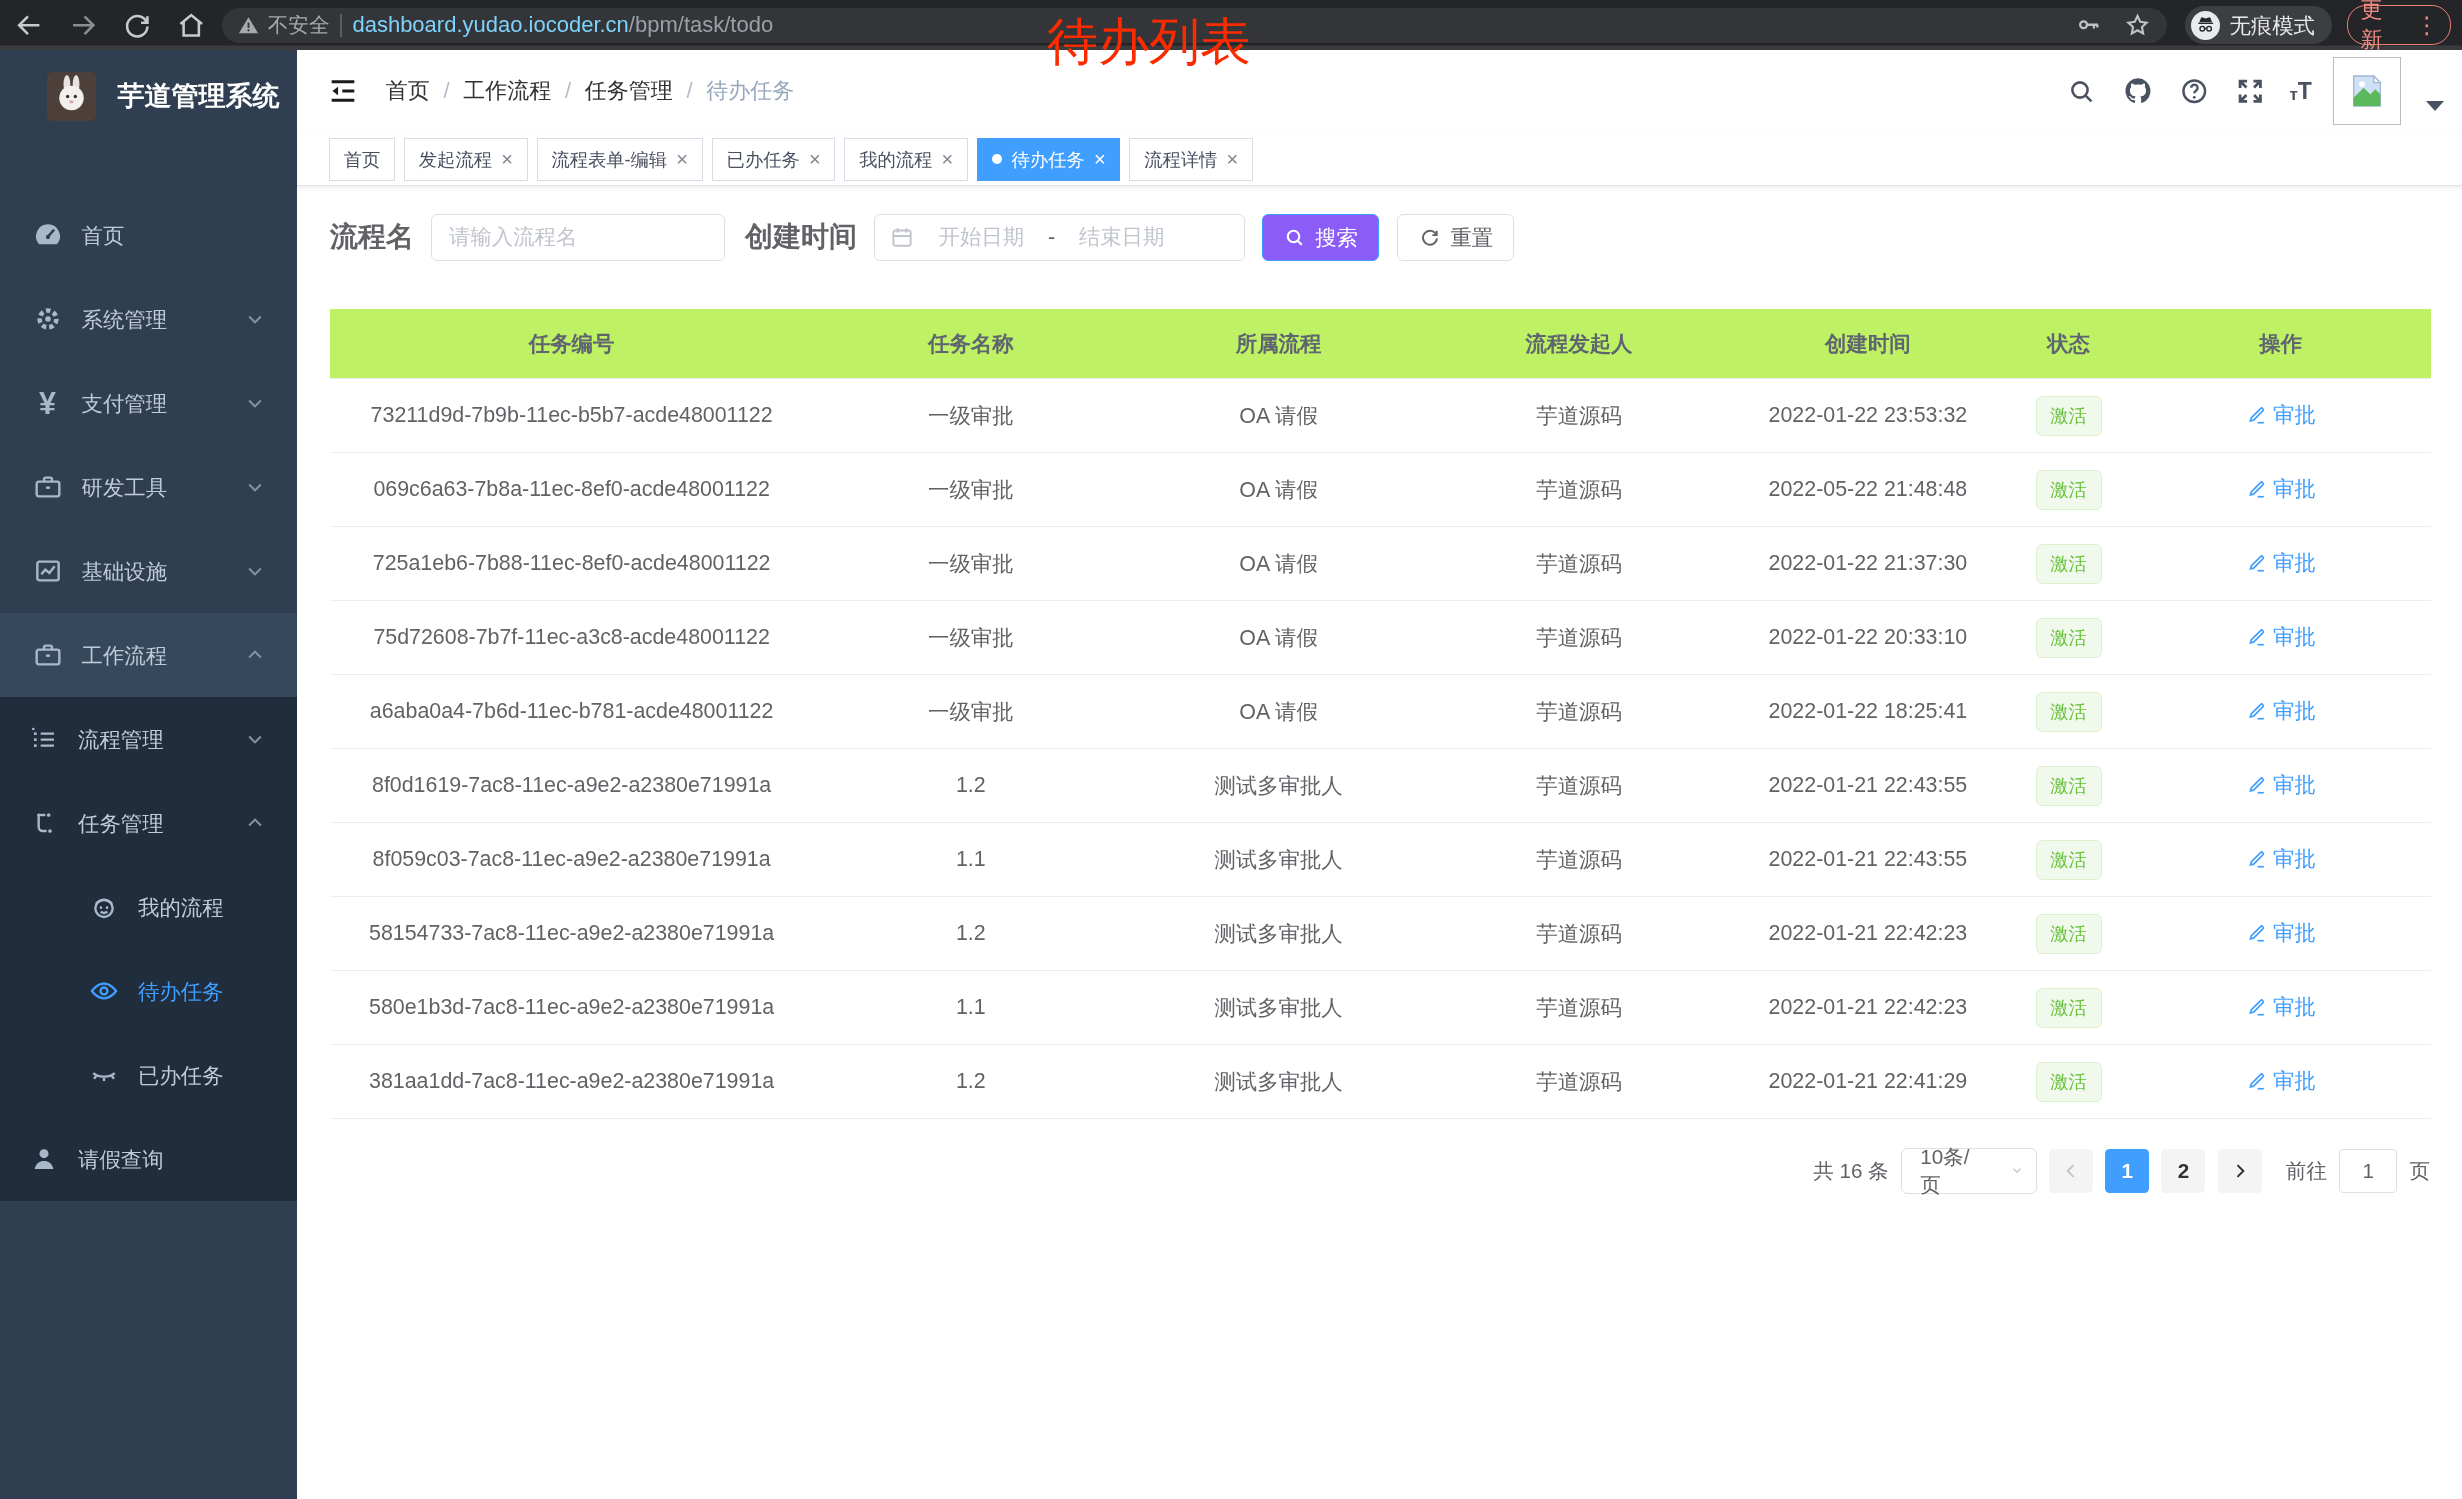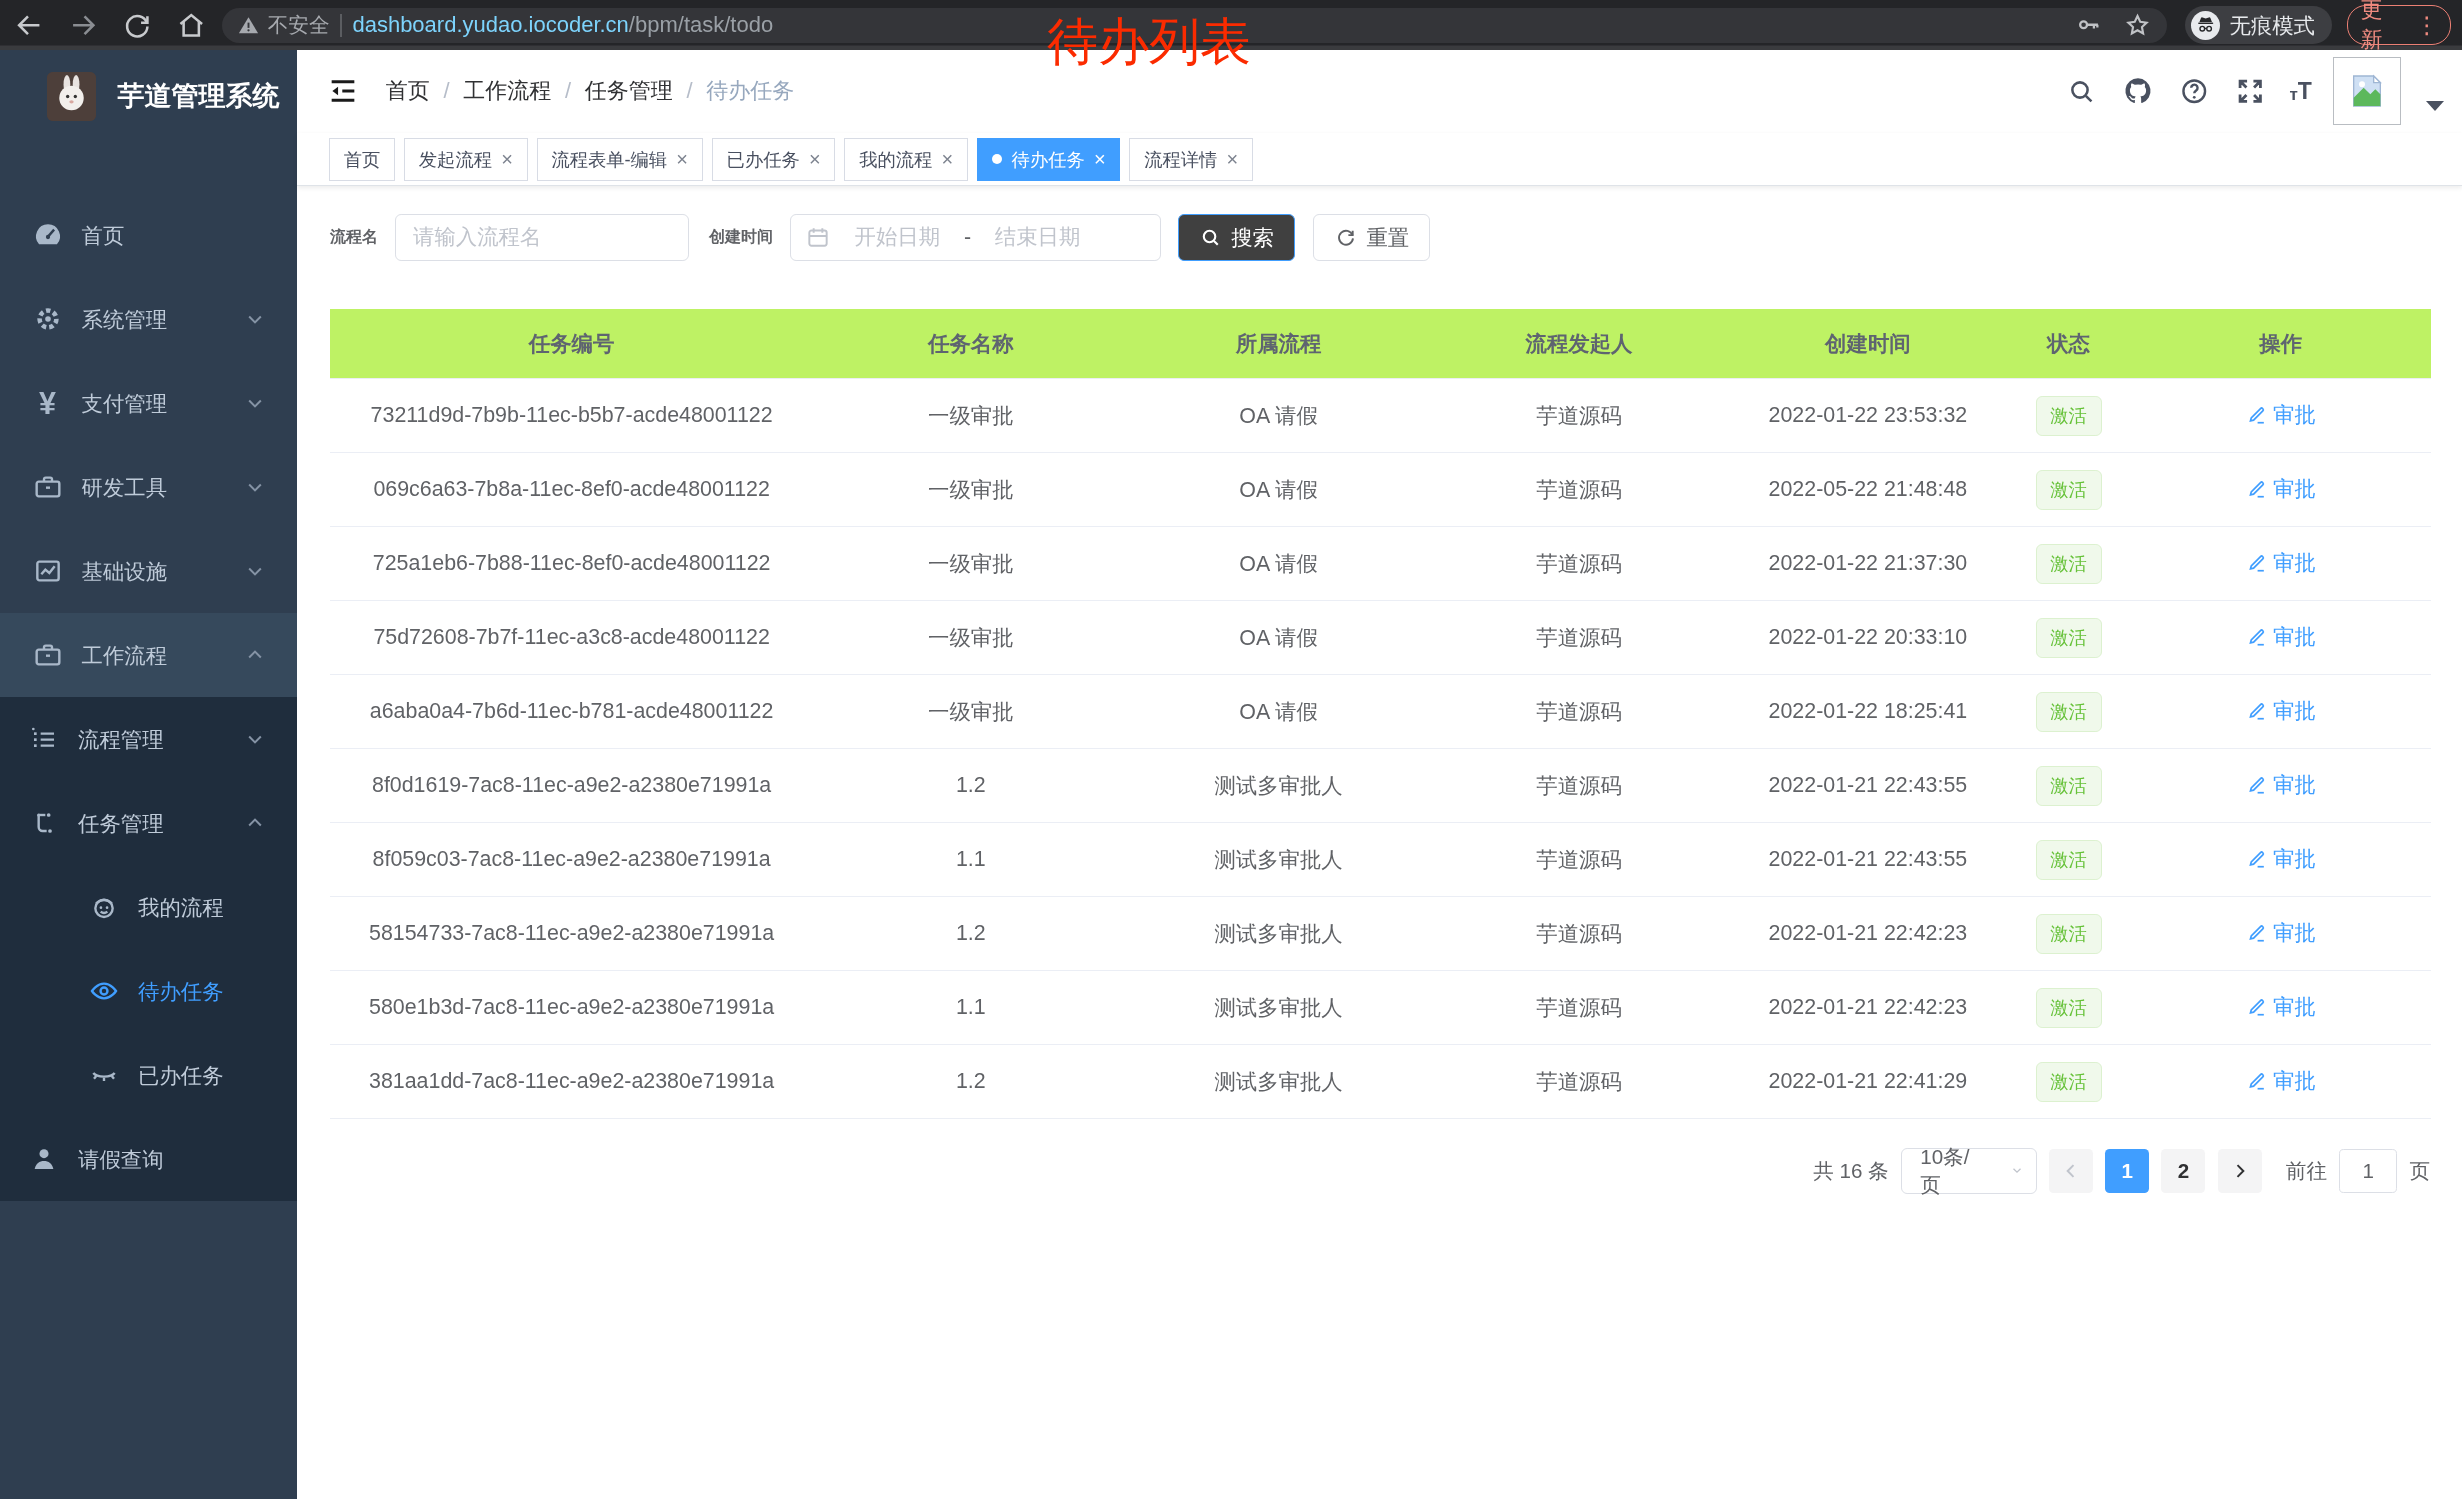--- a/index.html
+++ b/index.html
@@ -71,32 +71,32 @@
         display:flex;align-items:center;padding-left:32px;gap:9.2px;box-sizing:border-box;}
   .tag{height:41px;border:1.5px solid #d8dce5;background:#fff;color:#495060;font-size:18.3px;
        display:flex;align-items:center;padding:0 13.7px;gap:9.2px;white-space:nowrap;cursor:pointer;}
   .tag .tab-dot{width:10.7px;height:10.7px;border-radius:50%;background:#fff;}
   .tag .tab-close{font-size:20px;color:#7d838f;line-height:1;}
   .tag.active{background:#409eff;border-color:#409eff;color:#fff;}
   .tag.active .tab-close{color:#fff;}
 
   
   .filters{position:absolute;left:330px;top:212px;height:50px;display:flex;align-items:center;}
-  .flabel{font-size:16px;font-weight:700;color:#606266;margin-right:17px;white-space:nowrap;}
+  .flabel{font-size:28px;font-weight:700;color:#606266;margin-right:17px;white-space:nowrap;}
   .tinput{width:294px;height:47px;border:1.5px solid #dcdfe6;border-radius:6.1px;box-sizing:border-box;
           font-size:21.4px;color:#606266;padding:0 17px;outline:none;font-family:inherit;}
   .tinput::placeholder,.dph::placeholder{color:#c0c4cc;}
   .gap1{width:20px;}
   .daterange{width:371px;height:47px;border:1.5px solid #dcdfe6;border-radius:6.1px;box-sizing:border-box;
              display:flex;align-items:center;padding:0 13.7px;gap:7.6px;}
   .dph{border:none;outline:none;width:114px;font-size:21.4px;color:#606266;text-align:center;font-family:inherit;}
   .dsep{color:#606266;font-size:21.4px;}
   .btn{height:47px;border-radius:6.1px;font-size:21.4px;display:flex;align-items:center;justify-content:center;
        gap:9.2px;padding:0 20px;cursor:pointer;box-sizing:border-box;white-space:nowrap;}
-  .btn.primary{background:#404040;color:#fff;border:1.5px solid #409eff;margin-left:17px;}
+  .btn.primary{background:#8b5cf6;color:#fff;border:1.5px solid #409eff;margin-left:17px;}
   .btn.plain{background:#fff;color:#606266;border:1.5px solid #dcdfe6;margin-left:18.3px;}
 
   
   .table{position:absolute;left:330px;top:309px;width:2101px;font-size:21.4px;}
   .trow{display:flex;align-items:center;border-bottom:1.5px solid #ebeef5;}
   .thead{background:#bef264;height:69px;font-weight:700;color:#5e6470;border-bottom:1.5px solid #ebeef5;display:flex;align-items:center;}
   .tbody .trow{height:73px;background:#fff;}
   .cell{text-align:center;box-sizing:border-box;padding:0 7.6px;overflow:hidden;white-space:nowrap;}
   .c1{width:23%;} .c2{width:15%;} .c3{width:14.3%;} .c4{width:14.3%;} .c5{width:13.2%;} .c6{width:5.9%;} .c7{width:14.3%;}
   .badge{display:inline-flex;align-items:center;justify-content:center;height:38px;padding:0 13.7px;

